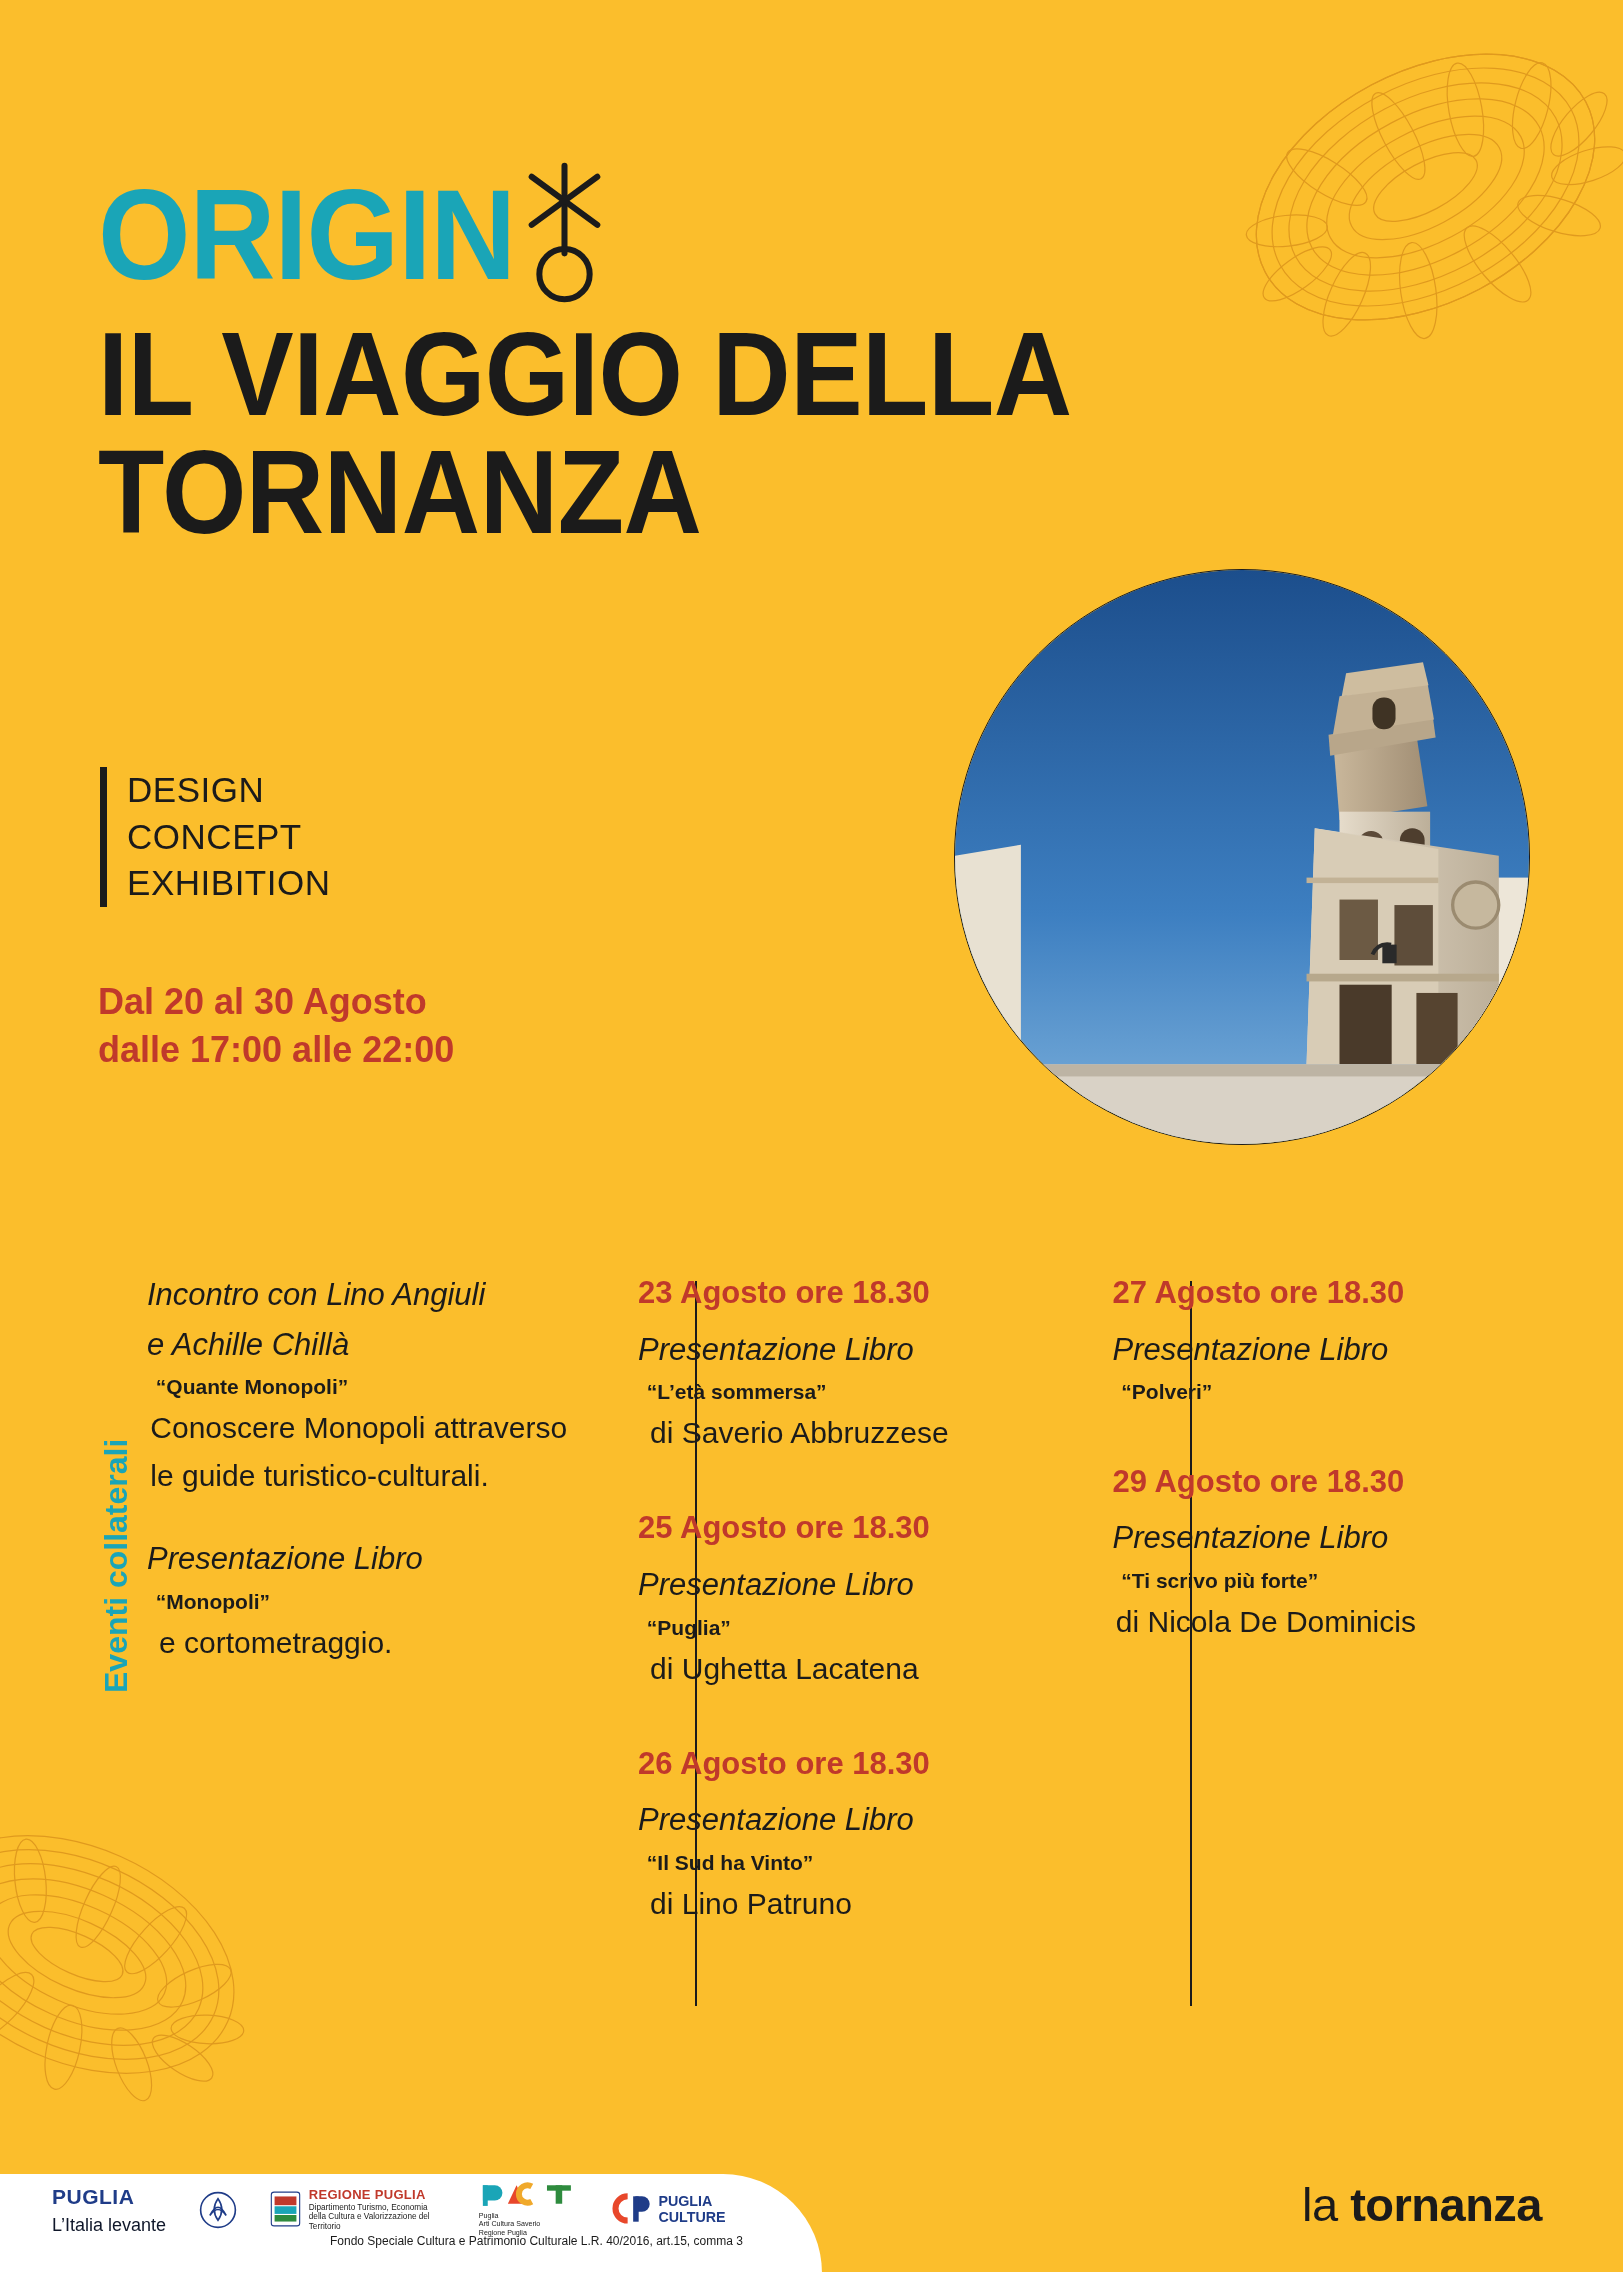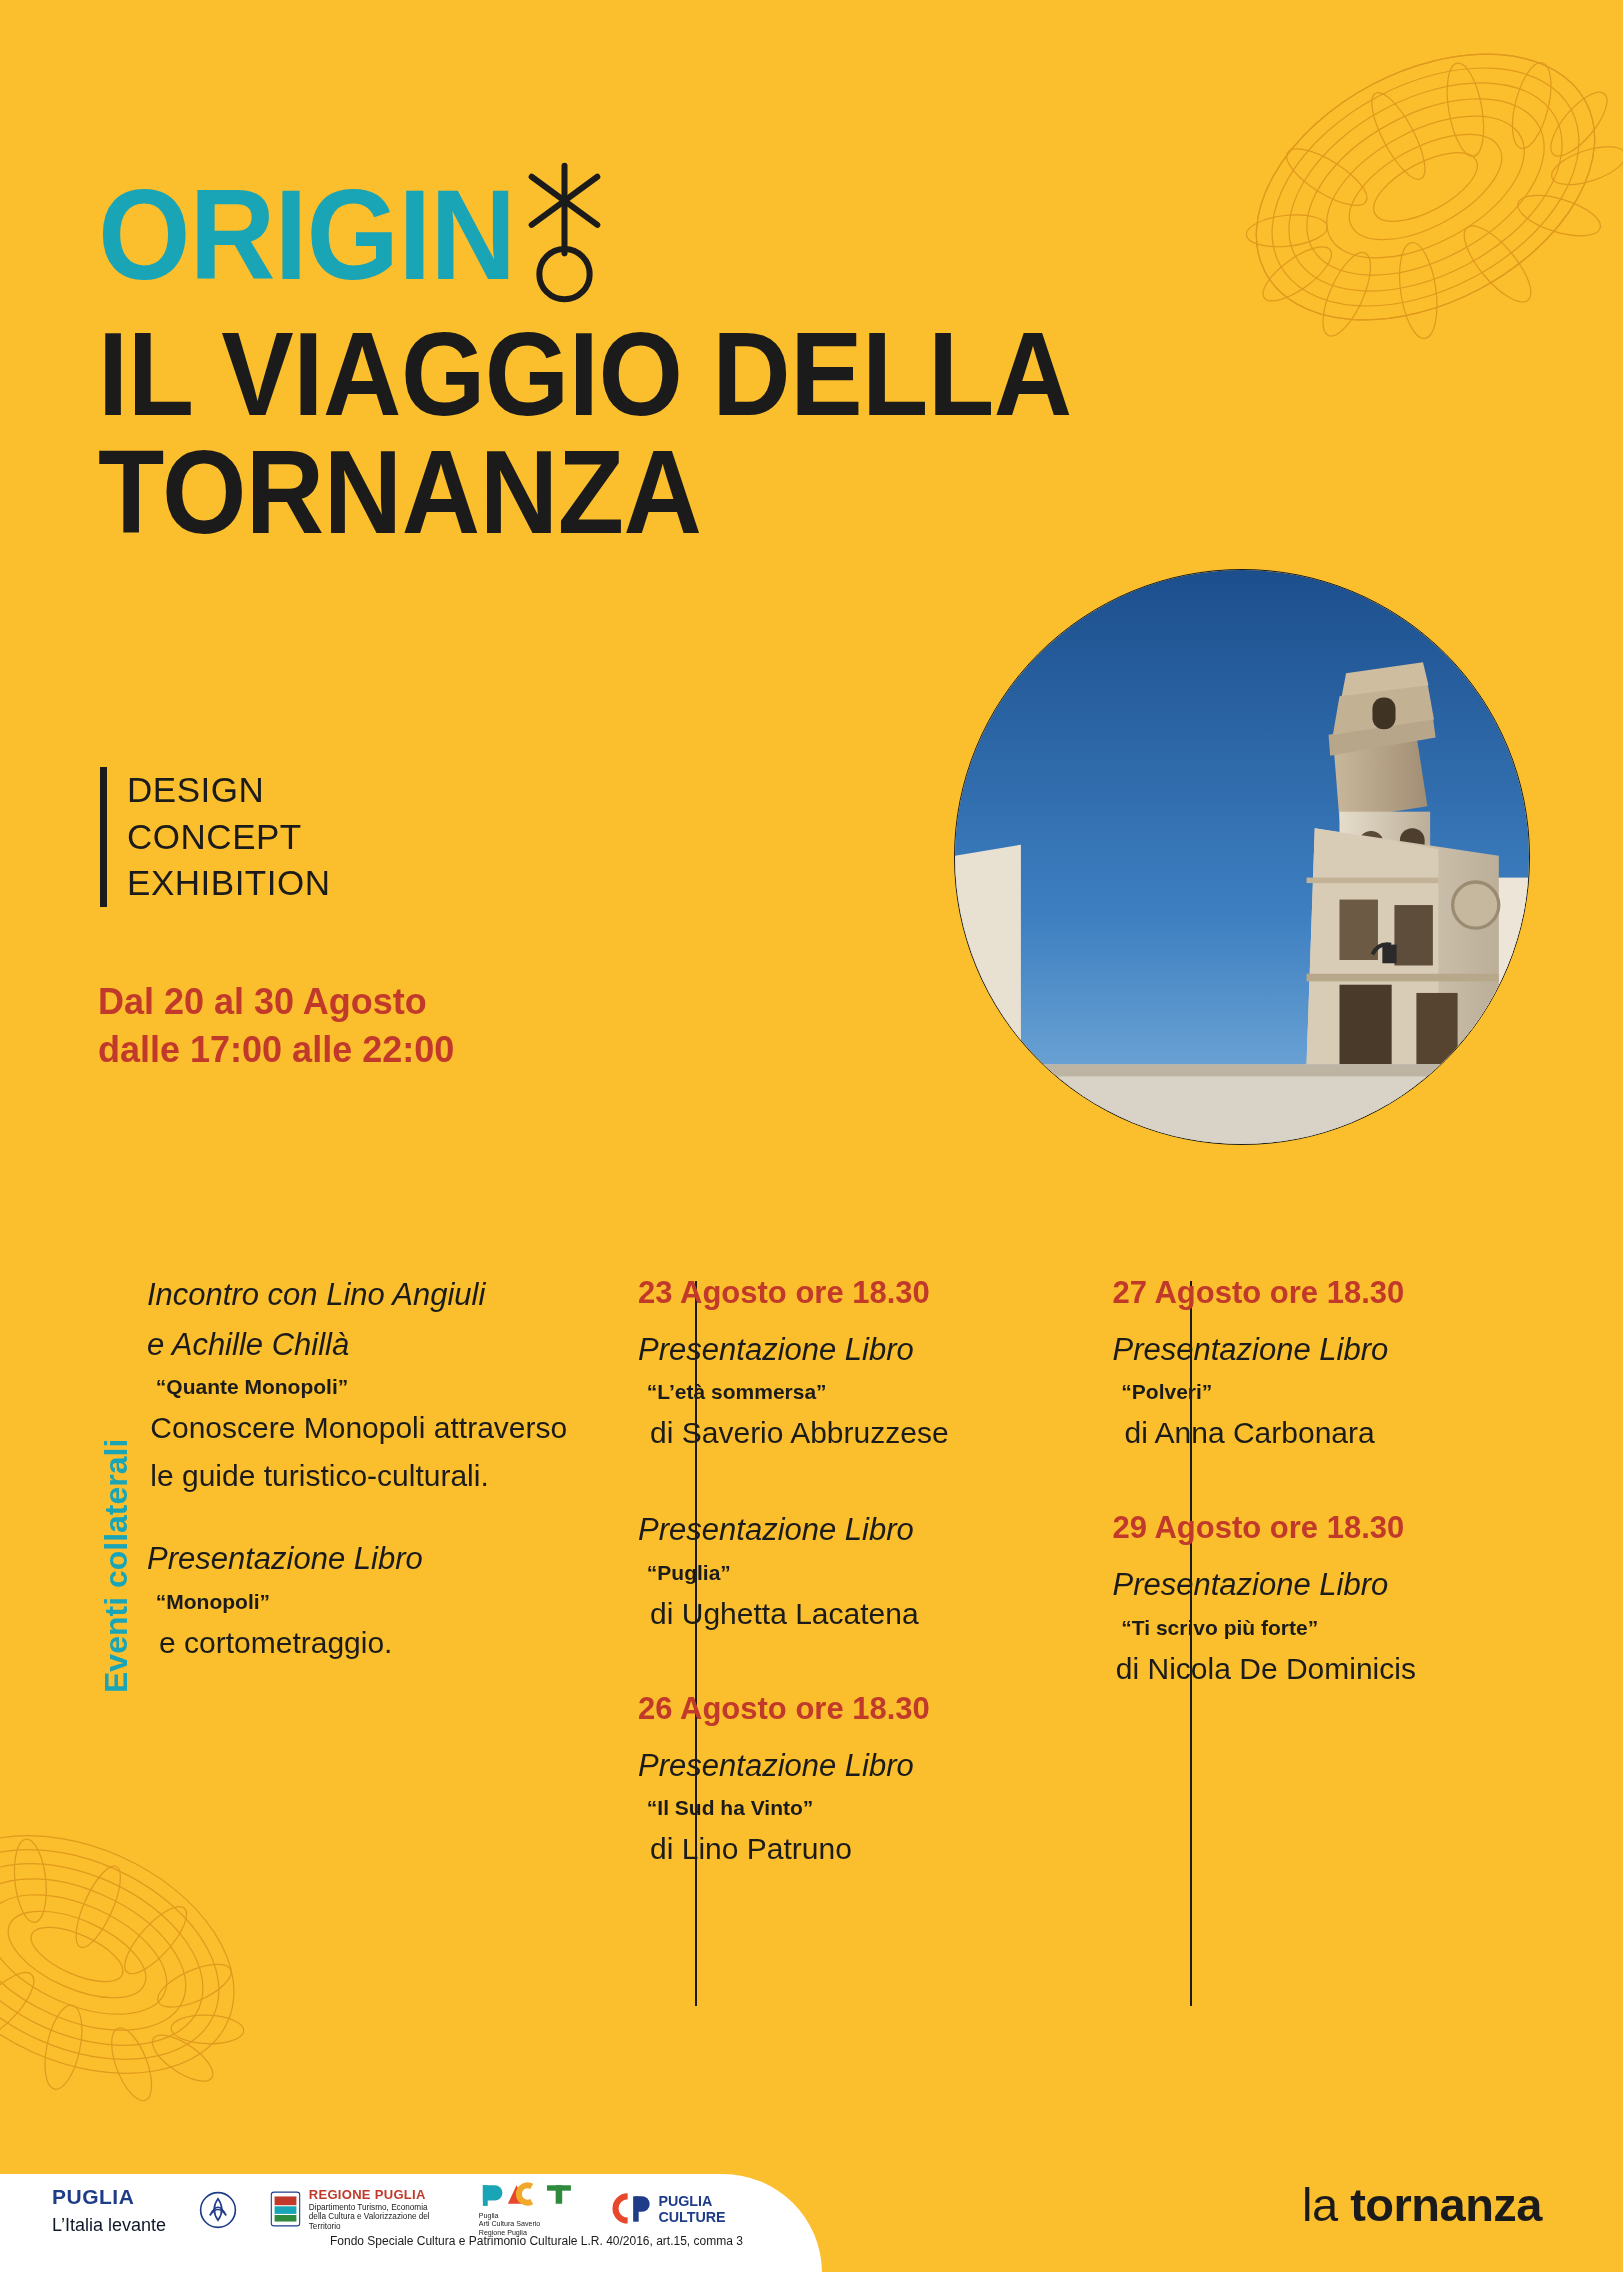--- a/index.html
+++ b/index.html
@@ -491,39 +491,39 @@
 
     <div class="col col-2">
       <div class="ev-block">
         <div class="ev-date">23 Agosto ore 18.30</div>
         <div class="ev-ital">Presentazione Libro</div>
         <div class="ev-bold">“L’età sommersa”</div>
         <div class="ev-plain">di Saverio Abbruzzese</div>
       </div>
       <div class="ev-gap"></div>
       <div class="ev-block">
+        <div class="ev-date">25 Agosto ore 18.30</div>
         <div class="ev-ital">Presentazione Libro</div>
         <div class="ev-bold">“Puglia”</div>
         <div class="ev-plain">di Ughetta Lacatena</div>
       </div>
       <div class="ev-gap"></div>
       <div class="ev-block">
         <div class="ev-date">26 Agosto ore 18.30</div>
         <div class="ev-ital">Presentazione Libro</div>
         <div class="ev-bold">“Il Sud ha Vinto”</div>
         <div class="ev-plain">di Lino Patruno</div>
       </div>
     </div>
 
     <div class="col col-3">
       <div class="ev-block">
         <div class="ev-date">27 Agosto ore 18.30</div>
         <div class="ev-ital">Presentazione Libro</div>
         <div class="ev-bold">“Polveri”</div>
-        <div class="ev-plain">di Anna Carbonara</div>
       </div>
       <div class="ev-gap"></div>
       <div class="ev-block">
         <div class="ev-date">29 Agosto ore 18.30</div>
         <div class="ev-ital">Presentazione Libro</div>
         <div class="ev-bold">“Ti scrivo più forte”</div>
         <div class="ev-plain noindent">di Nicola De Dominicis</div>
       </div>
     </div>
 

